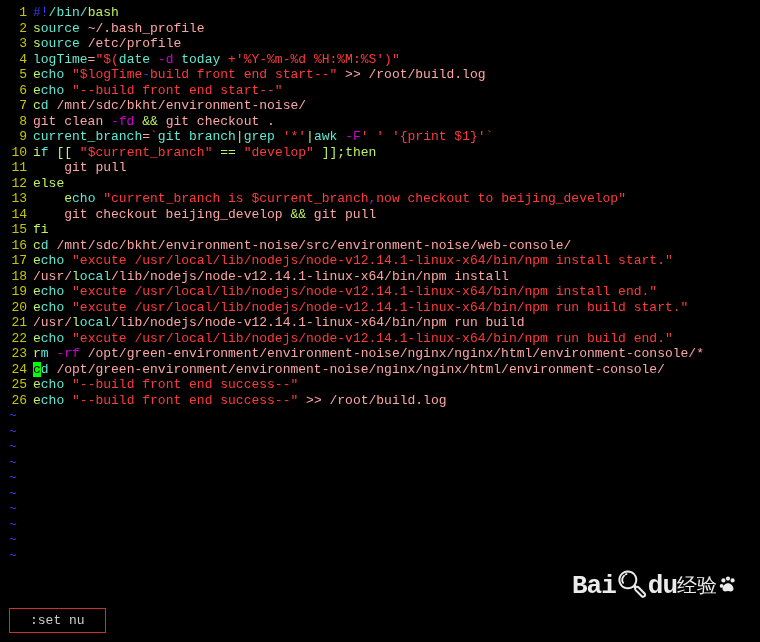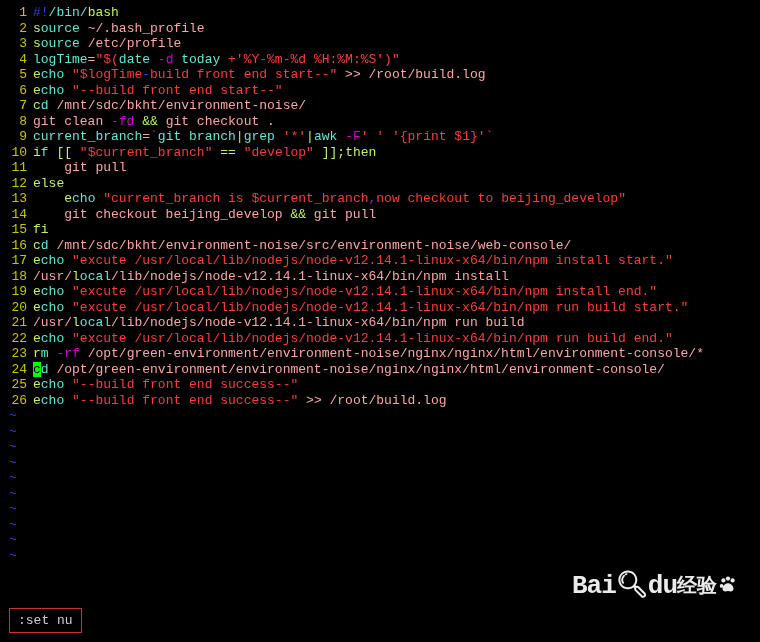--- a/index.html
+++ b/index.html
@@ -41,21 +41,21 @@
 }
 .tilde {
   color: #3a3aff;
   padding-left: 6px;
 }
 .status-bar {
   position: absolute;
   bottom: 6px;
   left: 6px;
   border: 1px solid #c83232;
-  padding: 4px 8px;
+  padding: 4px 20px;
   color: #cdcdcd;
 }
 
 
 .c-y  { color: #bef264; }  
 .c-c  { color: #5eead4; }  
 .c-w  { color: #fca5a5; }  
 .c-m  { color: #d000d0; }  
 .c-r  { color: #ff3a3a; }  
 .c-b  { color: #3a3aff; }  
@@ -79,21 +79,21 @@
   align-items: center;
   justify-content: flex-end;
 }
 .wm-logo {
   font-size: 26px;
   font-weight: bold;
   letter-spacing: -1px;
 }
 .wm-jy {
   font-size: 20px;
-  font-weight: bold;
+  font-weight: normal;
 }
 .wm-paw svg { display: block; }
 .wm-url {
   font-size: 13px;
   letter-spacing: 0.5px;
   margin-top: -2px;
 }
 </style>
 </head>
 <body>

